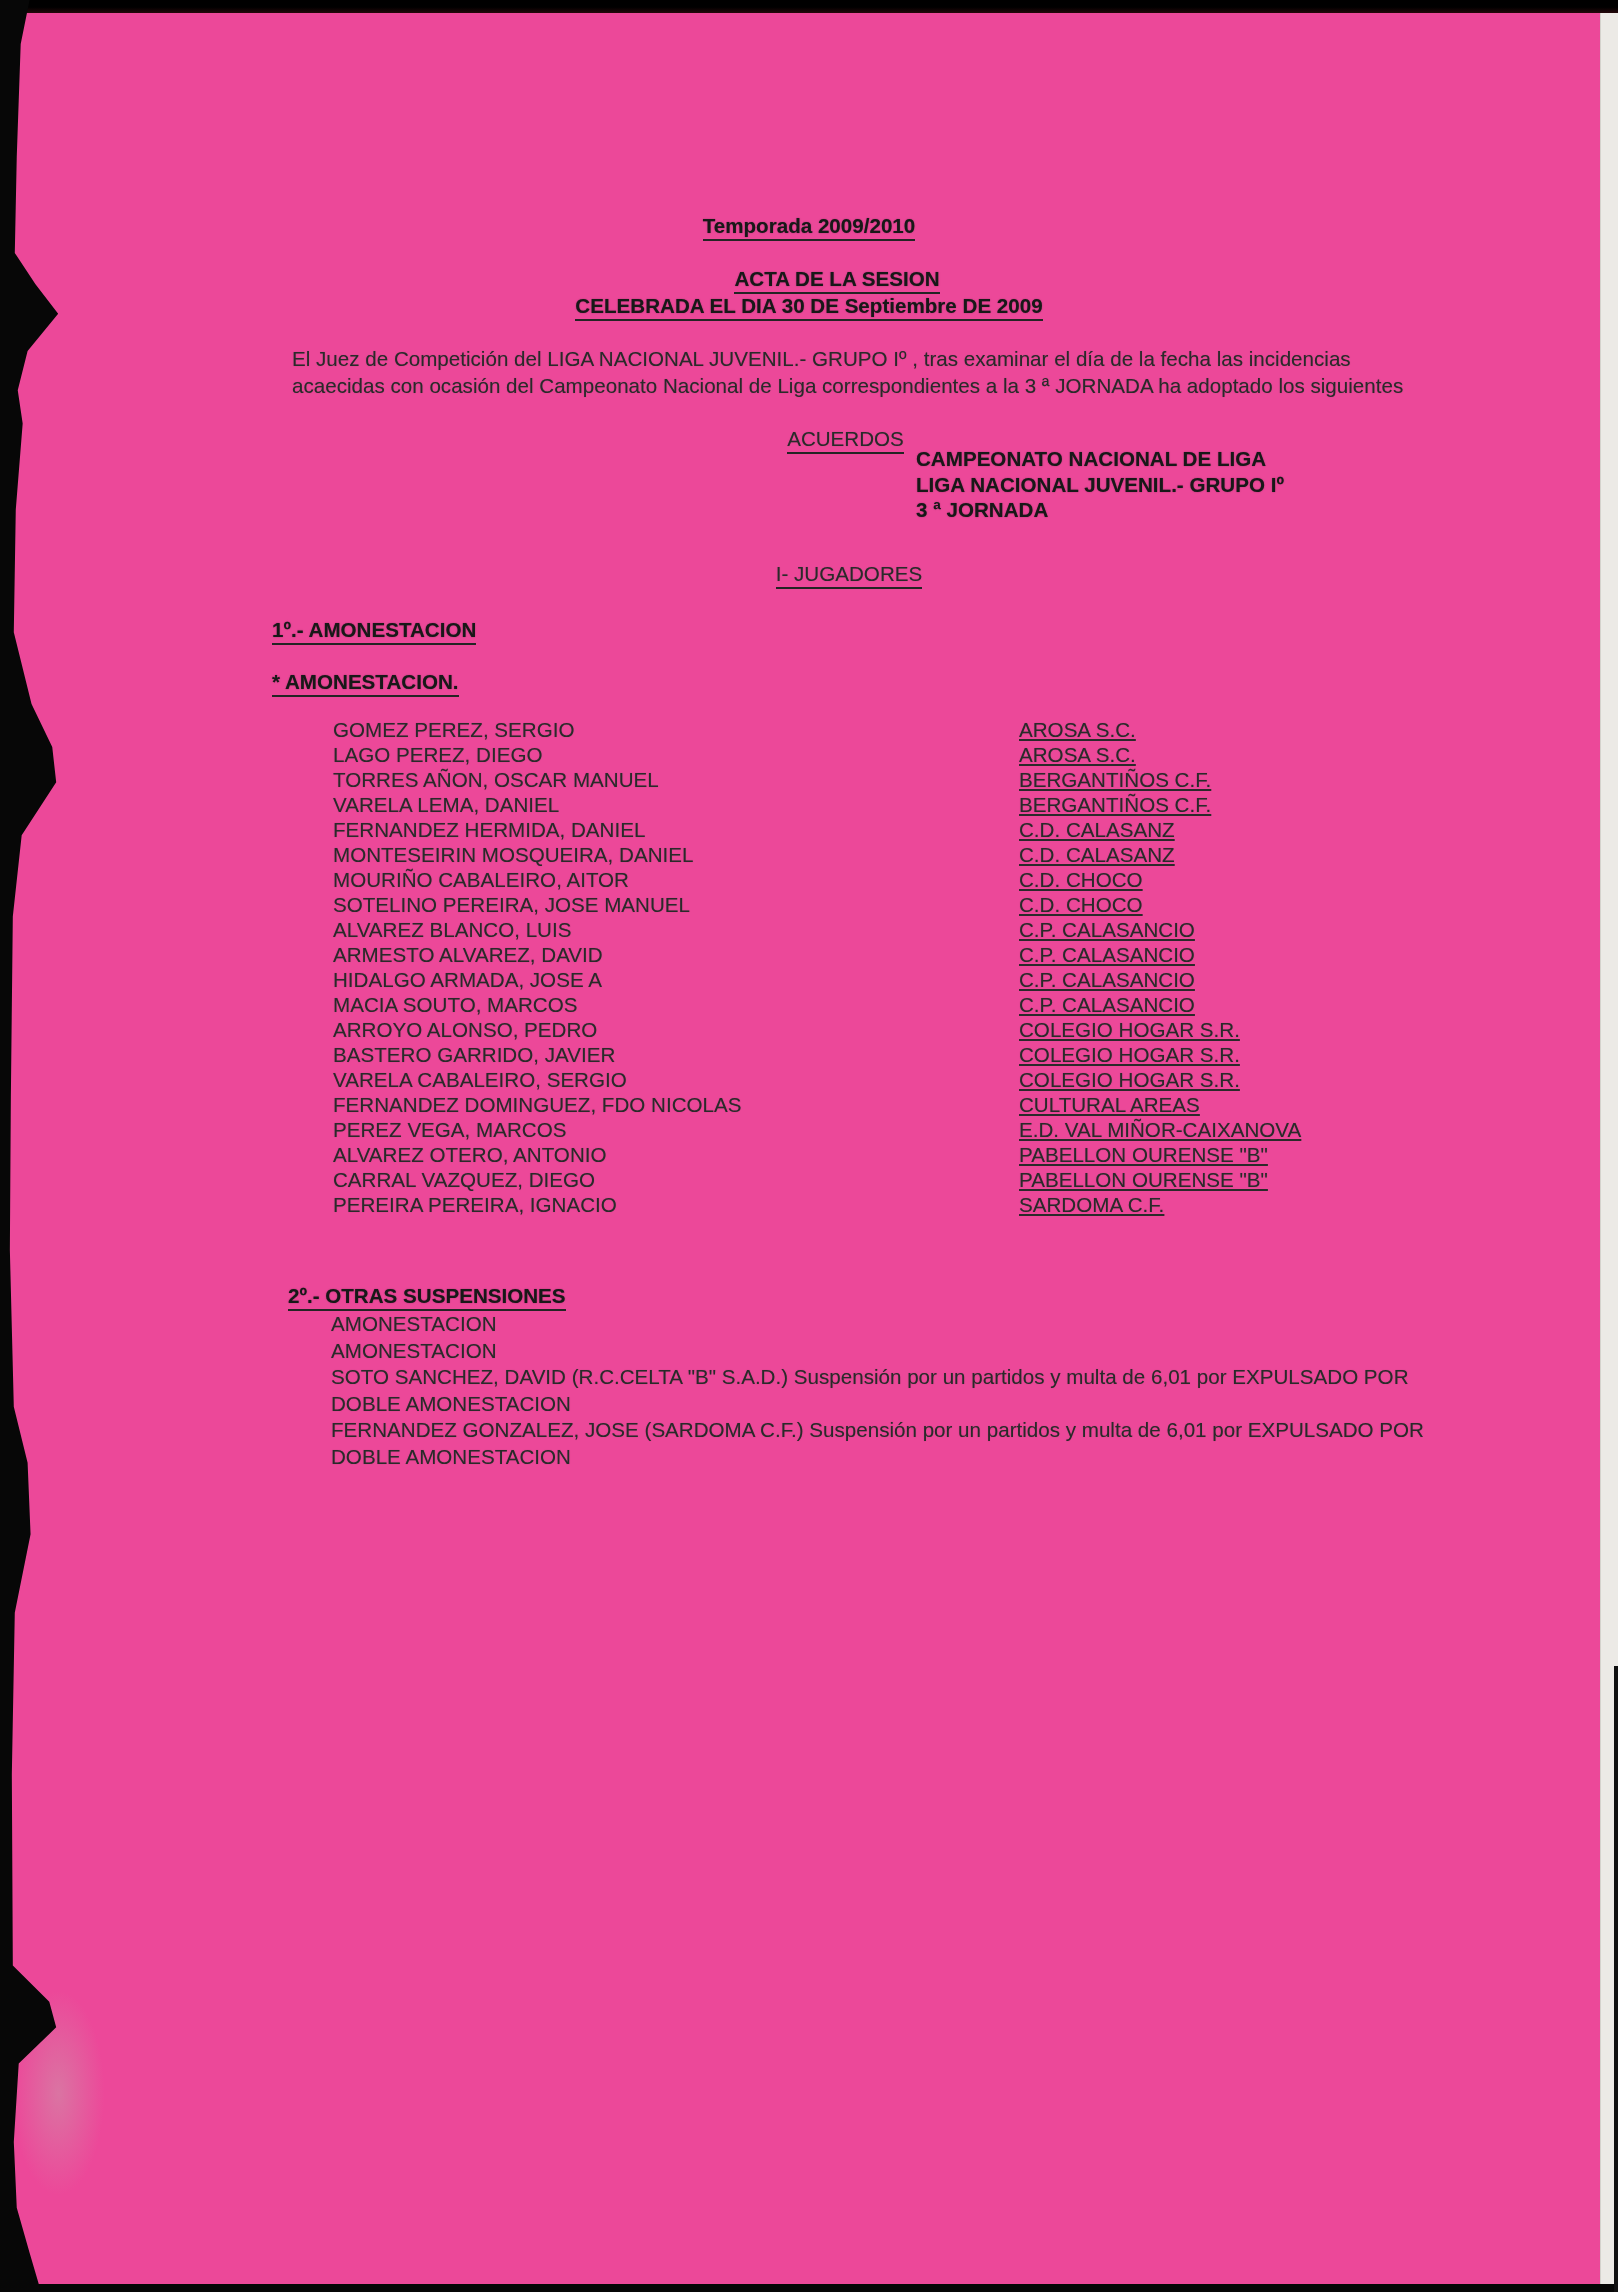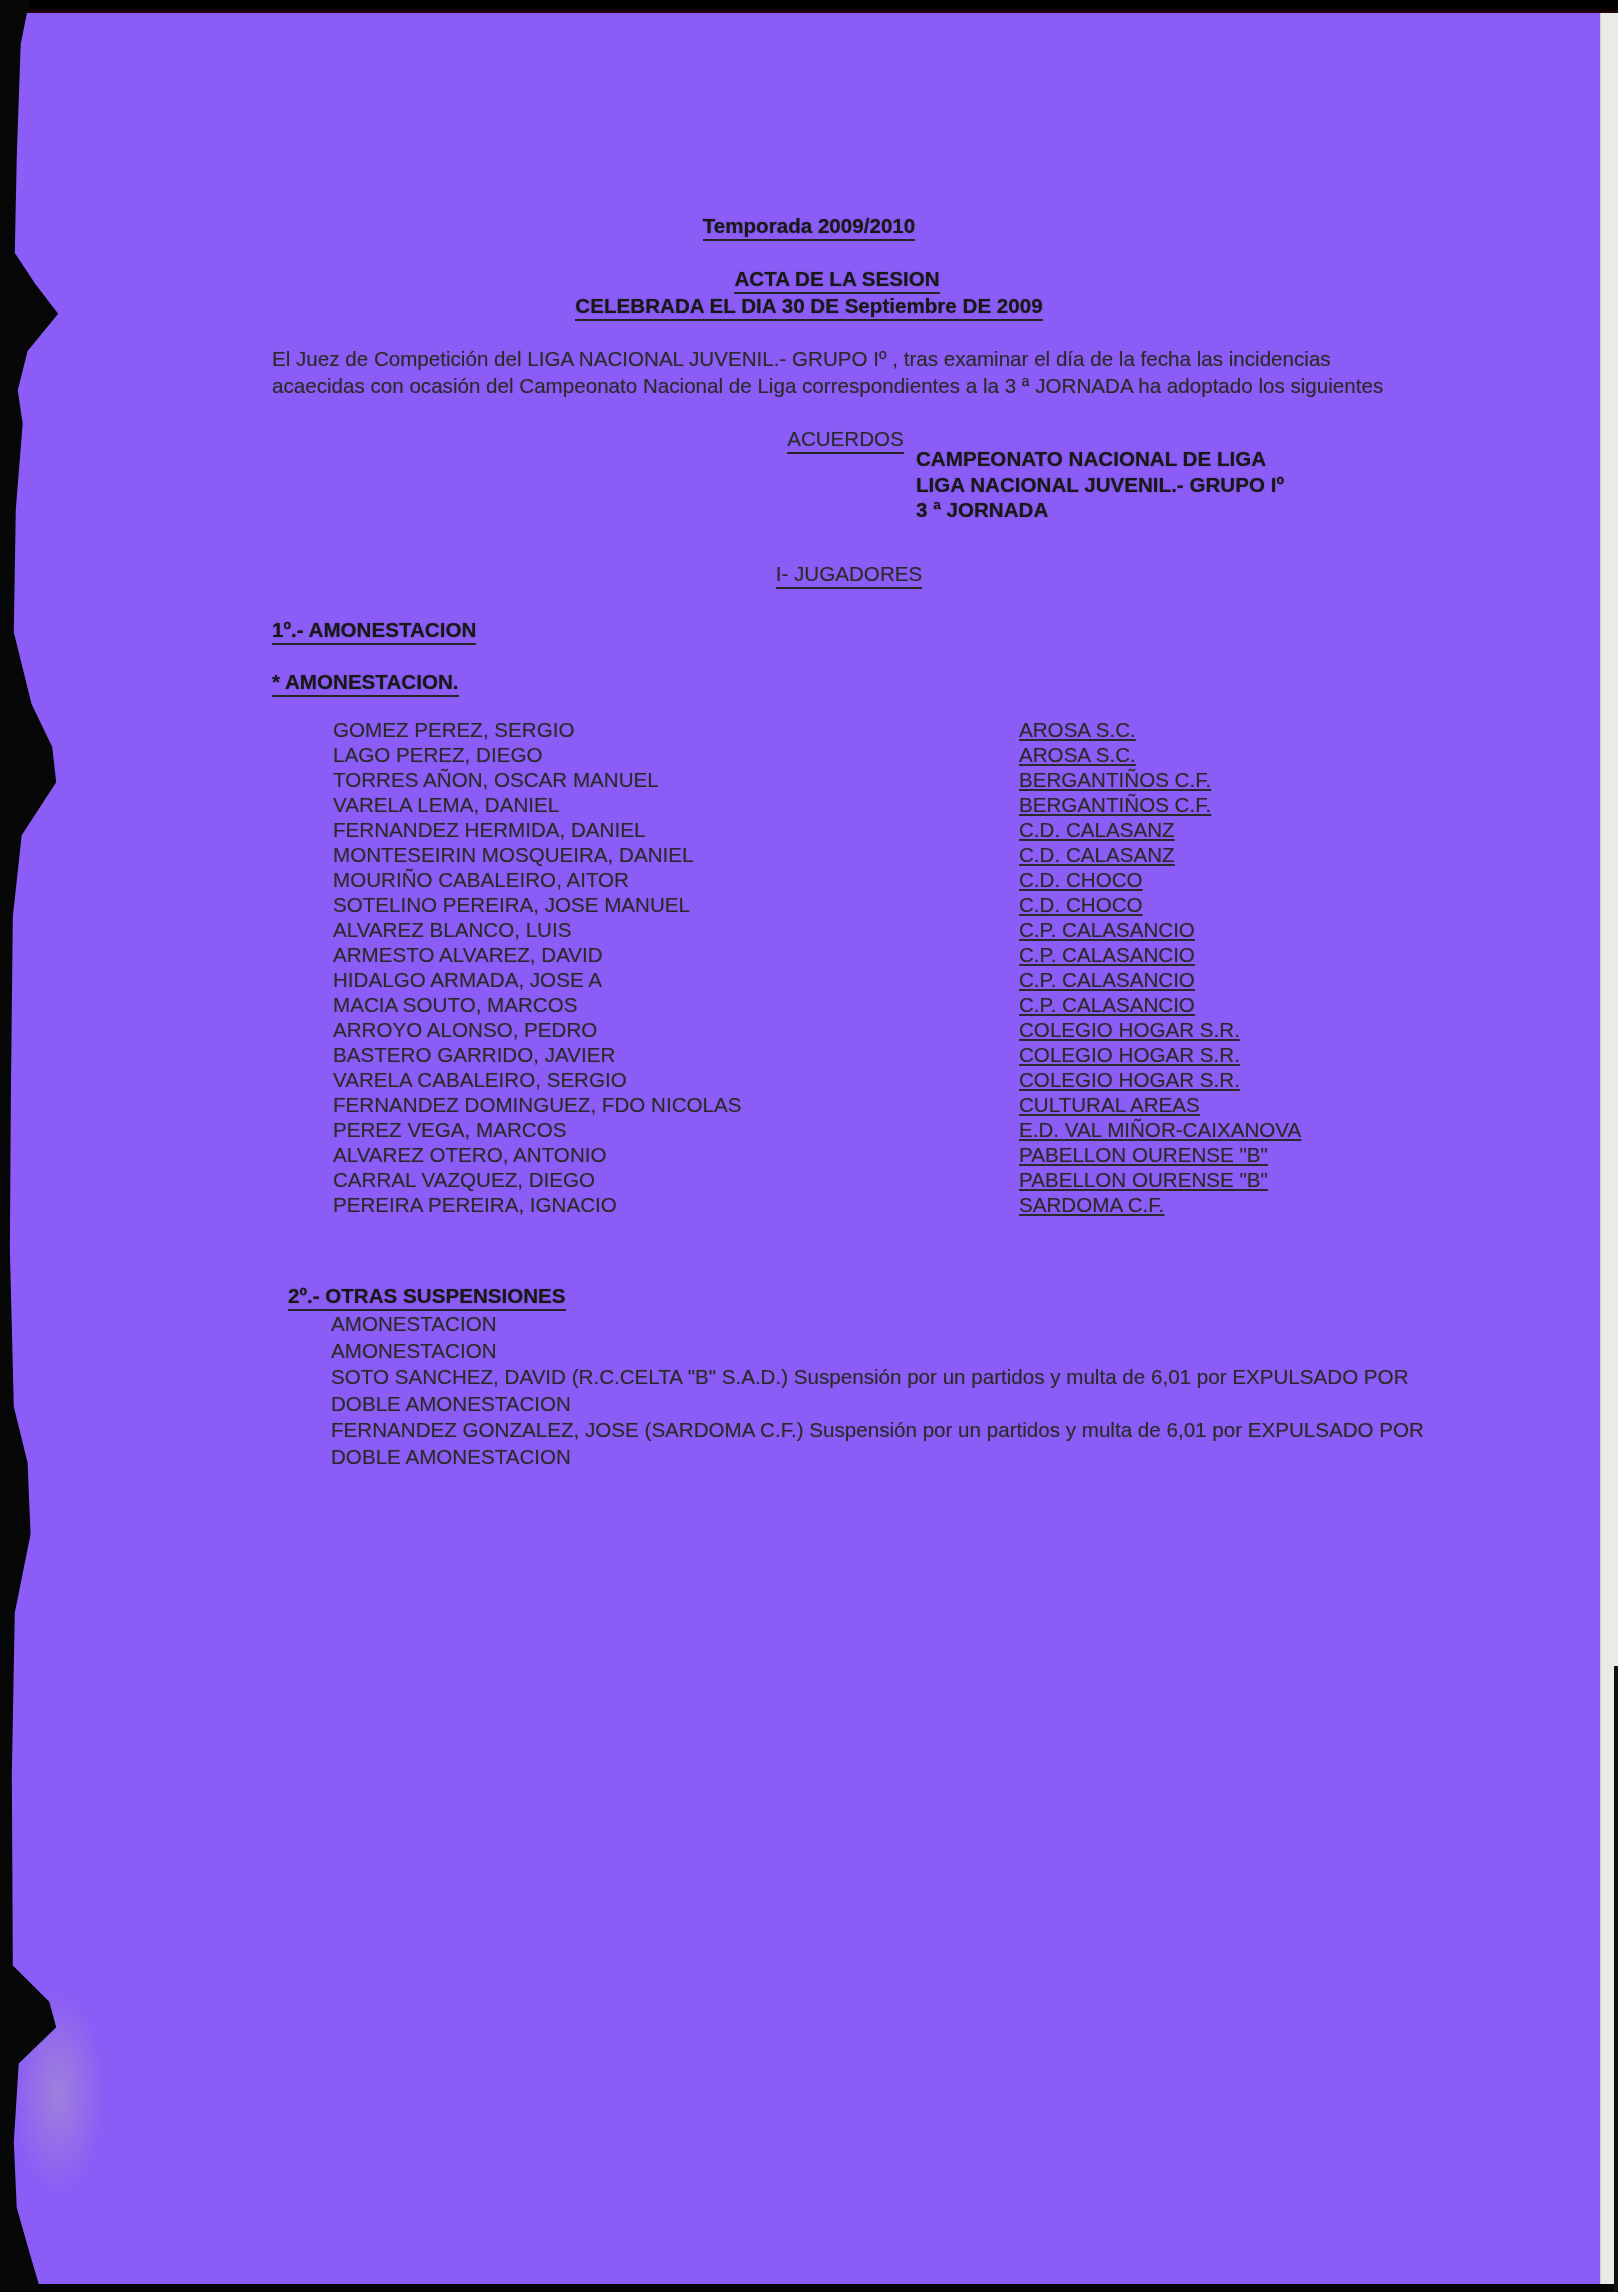--- a/index.html
+++ b/index.html
@@ -1,21 +1,21 @@
 <!DOCTYPE html>
 <html><head>
 <meta charset="utf-8">
 <style>
   html, body {
     margin: 0; padding: 0; background: #ffffff;
   }
   .page {
     position: relative;
     width: 1618px; height: 2293px;
-    background: #8b5cf6;
+    background: #ec4899;
     overflow: hidden;
     font-family: "Liberation Sans", "DejaVu Sans", sans-serif;
     color: #2a2a2a;
     font-size: 20.6px;
     text-shadow: 0 0 1px rgba(60,60,60,.40);
   }
   
   .scan-top-bar {
     position: absolute; top: 0; left: 0; width: 100%; height: 12.7px;
     background: linear-gradient(to bottom, #000000 55%, #240709 100%);
@@ -37,21 +37,21 @@
     position: absolute; left: 11.8px; top: 1990px; width: 93px; height: 206px;
     background: radial-gradient(ellipse at center, rgba(190,187,178,.38), rgba(190,187,178,0) 70%);
     z-index: 3;
   }
   .torn-edge { position: absolute; top: 0; left: 0; z-index: 6; }
   
   .abs { position: absolute; }
   .centered { position: absolute; left: 0; width: 1618px; text-align: center; }
   .bold { font-weight: bold; color: #181818; text-shadow: 0 0 1.2px rgba(25,25,25,.55); }
   .uline { border-bottom: 2px solid #242424; padding-bottom: 2px; }
-  .intro-line { line-height: 27.4px; white-space: nowrap; }
+  .intro-line { line-height: 27.4px; white-space: nowrap; margin-left: 20px; }
   .comp-line { line-height: 25.5px; white-space: nowrap; }
   .arow { position: relative; height: 25px; line-height: 25px; white-space: nowrap; }
   .pclub { position: absolute; left: 686px; top: 0; text-decoration: underline; }
   .susp-line { line-height: 26.5px; white-space: nowrap; margin: 0; }
 </style>
 </head>
 <body>
 
 <div class="page">
 

